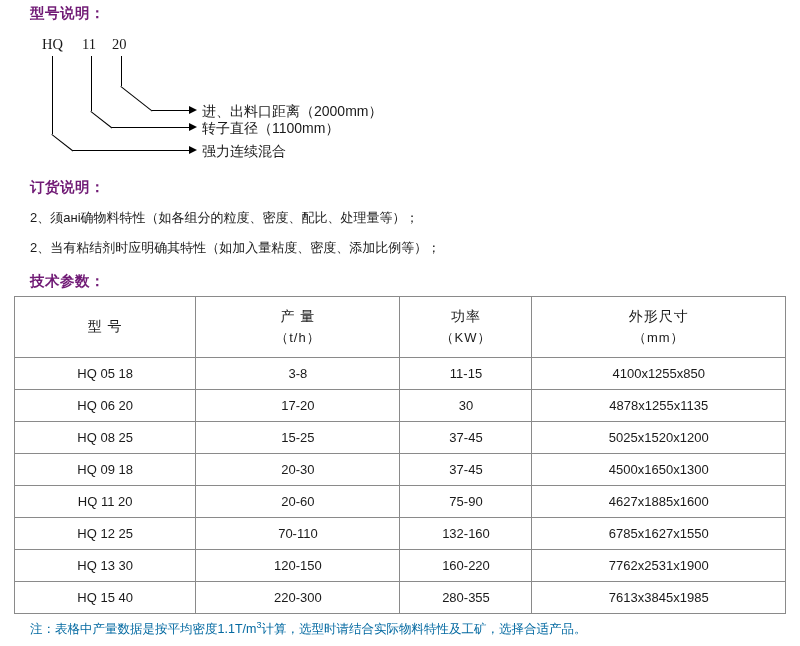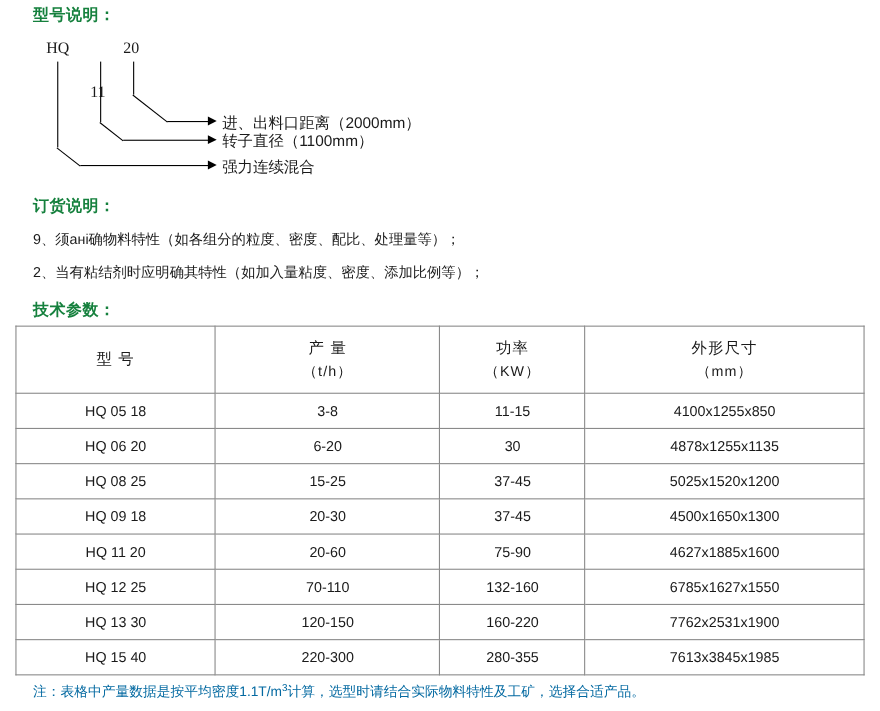--- a/index.html
+++ b/index.html
@@ -17,21 +17,21 @@
   }
   .page {
     position: relative;
     width: 800px;
     height: 646px;
     padding: 0;
   }
   .section-title {
     font-size: 14.5px;
     font-weight: bold;
-    color: #15803d;
+    color: #701a75;
     letter-spacing: 0.5px;
   }
   
   #model-block {
     position: absolute;
     left: 30px;
     top: 4px;
     width: 740px;
     height: 165px;
   }
@@ -39,21 +39,21 @@
     position: absolute;
     left: 0;
     top: 0;
   }
   .code-token {
     position: absolute;
     font-size: 14.5px;
     font-family: "Liberation Serif", serif;
   }
   #code-hq { left: 12px; top: 32px; text-align: center; }
-  #code-mid { left: 52px; top: 32px; margin-top: 40px; }
+  #code-mid { left: 52px; top: 32px; }
   #code-last { left: 82px; top: 32px; text-align: right; }
 
   
   .vline {
     position: absolute;
     width: 1px;
     background: #000;
   }
   .hline {
     position: absolute;
@@ -170,21 +170,21 @@
 
     <div class="vline" style="left:22px; top:52px; height:78px;"></div>
     <div class="diag" style="left:22px; top:130px; width:27px; transform: rotate(38deg);"></div>
     <div class="hline" style="left:43px; top:146px; width:117px;"></div>
     <div class="arrow" style="left:159px; top:142px;"></div>
     <div class="leader-label" style="left:172px; top:139px;">强力连续混合</div>
   </div>
 
   <div id="order-block">
     <div id="order-title" class="section-title">订货说明：</div>
-    <p class="order-line">9、须ані确物料特性（如各组分的粒度、密度、配比、处理量等）；</p>
+    <p class="order-line">2、须ані确物料特性（如各组分的粒度、密度、配比、处理量等）；</p>
     <p class="order-line">2、当有粘结剂时应明确其特性（如加入量粘度、密度、添加比例等）；</p>
   </div>
 
   <div id="tech-title" class="section-title">技术参数：</div>
 
   <table id="params-table">
     <thead>
       <tr>
         <th class="col-model">
           <span>型  号</span>
@@ -205,21 +205,21 @@
     </thead>
     <tbody>
       <tr>
         <td>HQ 05 18</td>
         <td>3-8</td>
         <td>11-15</td>
         <td>4100x1255x850</td>
       </tr>
       <tr>
         <td>HQ 06 20</td>
-        <td>6-20</td>
+        <td>17-20</td>
         <td>30</td>
         <td>4878x1255x1135</td>
       </tr>
       <tr>
         <td>HQ 08 25</td>
         <td>15-25</td>
         <td>37-45</td>
         <td>5025x1520x1200</td>
       </tr>
       <tr>

